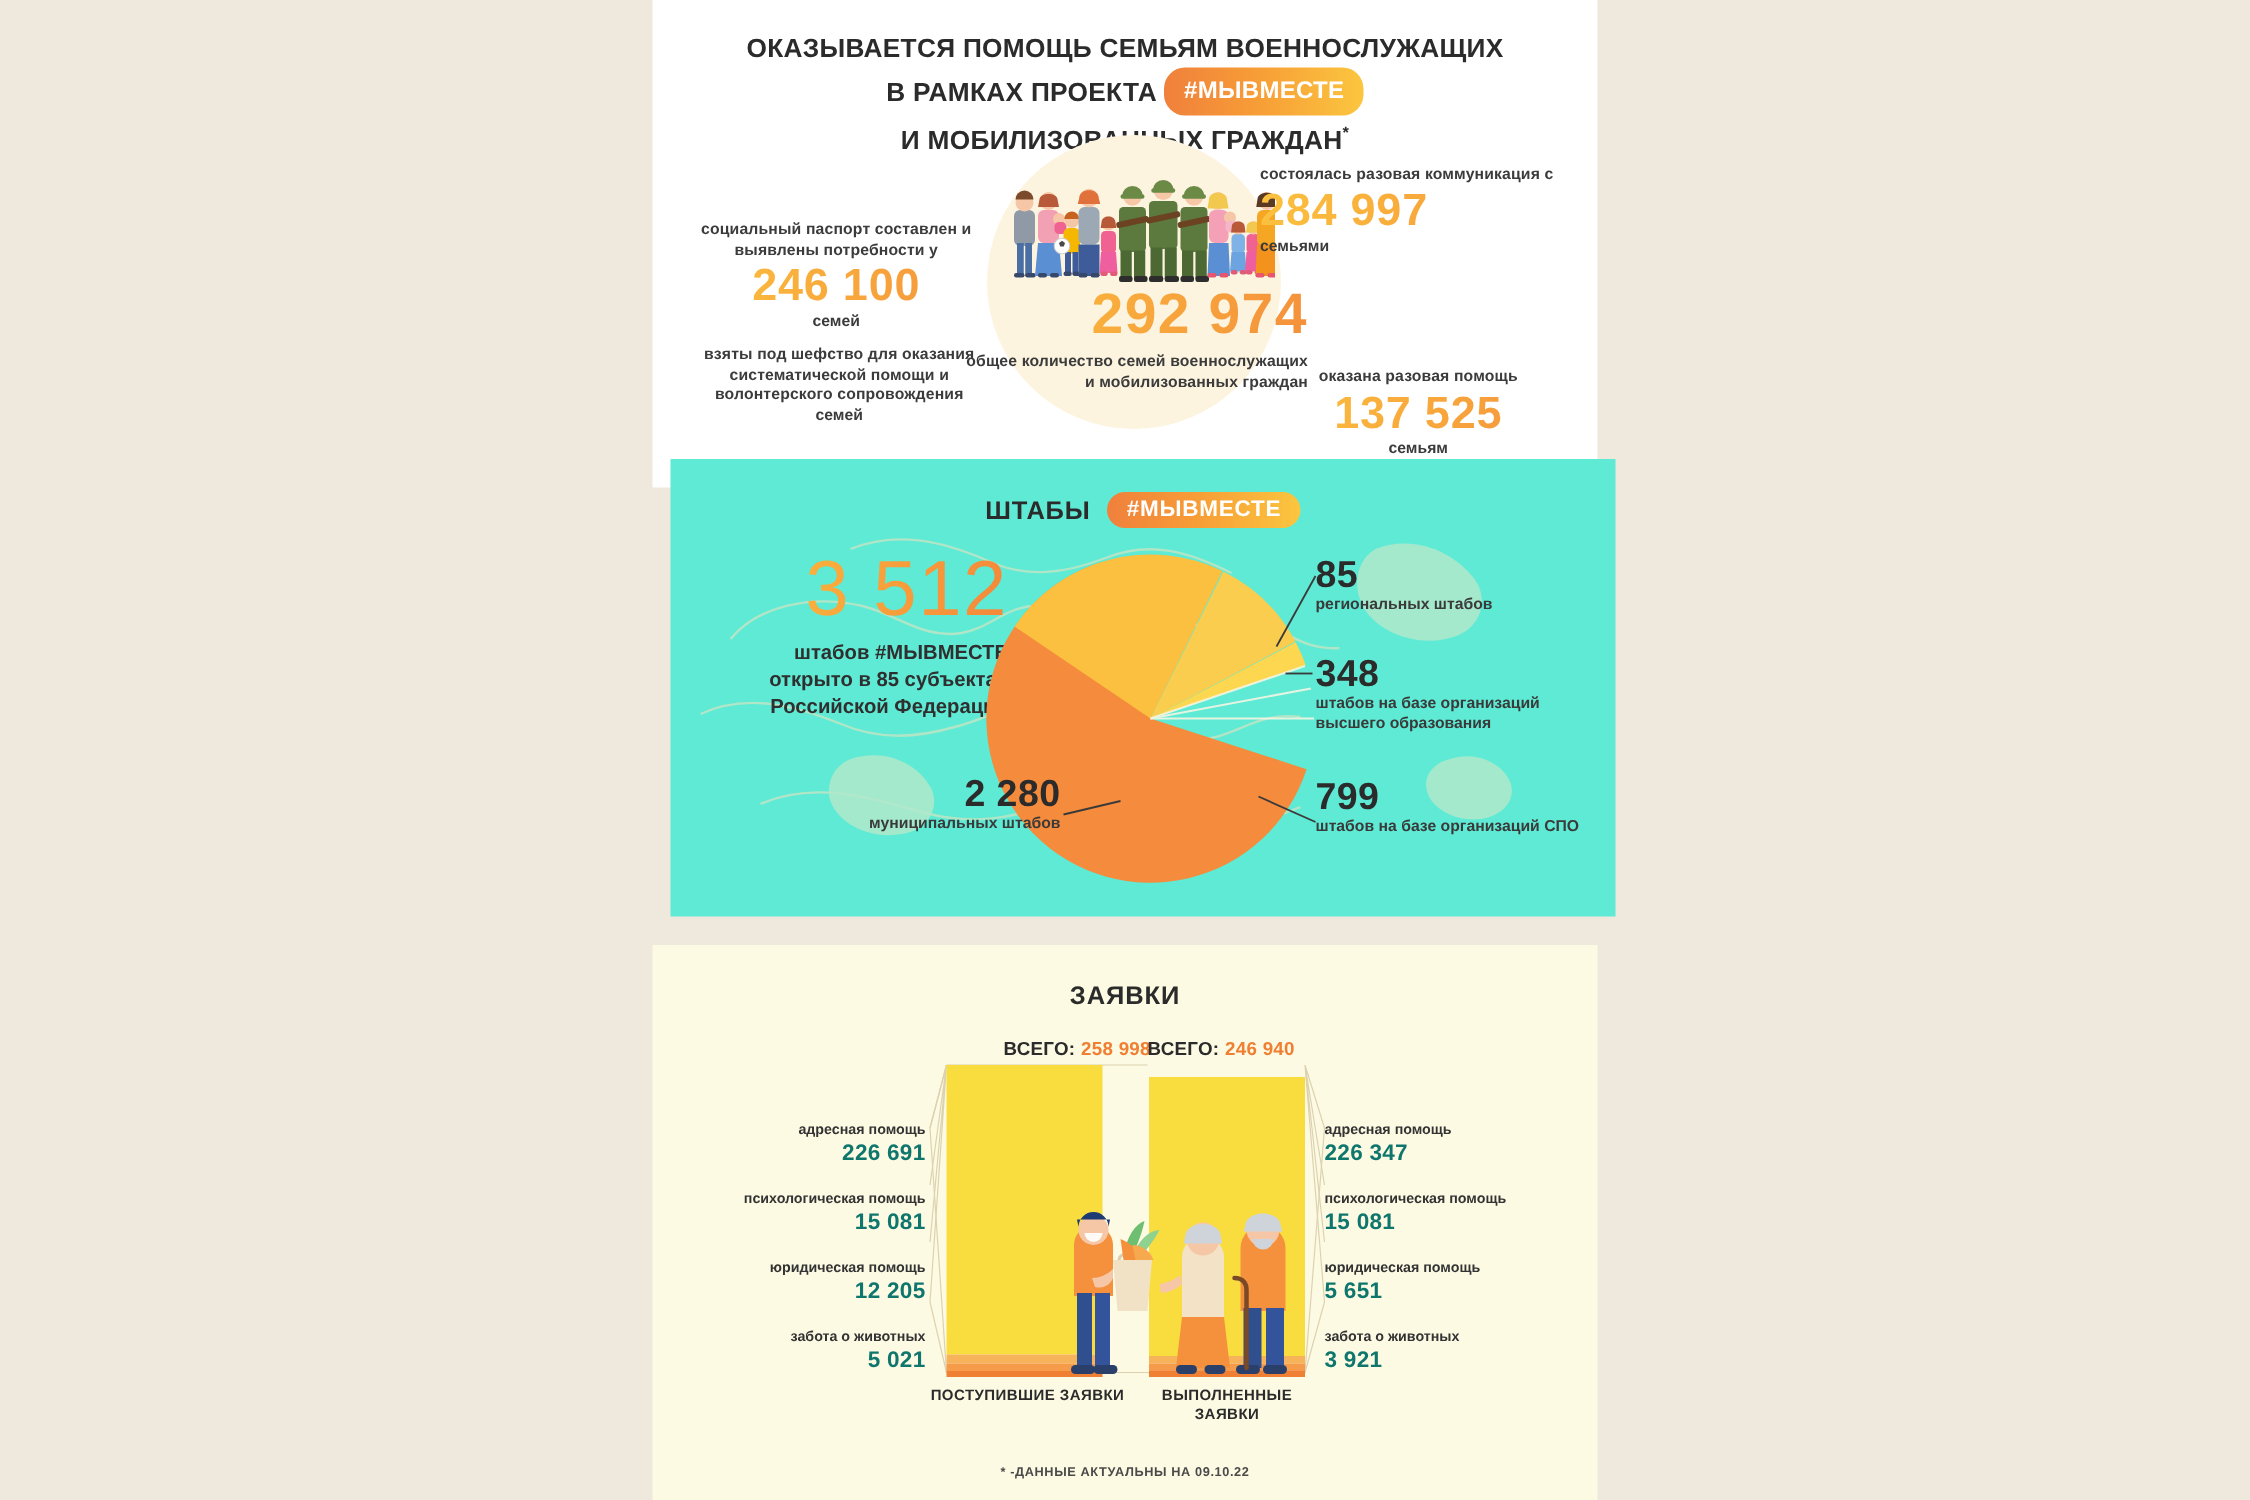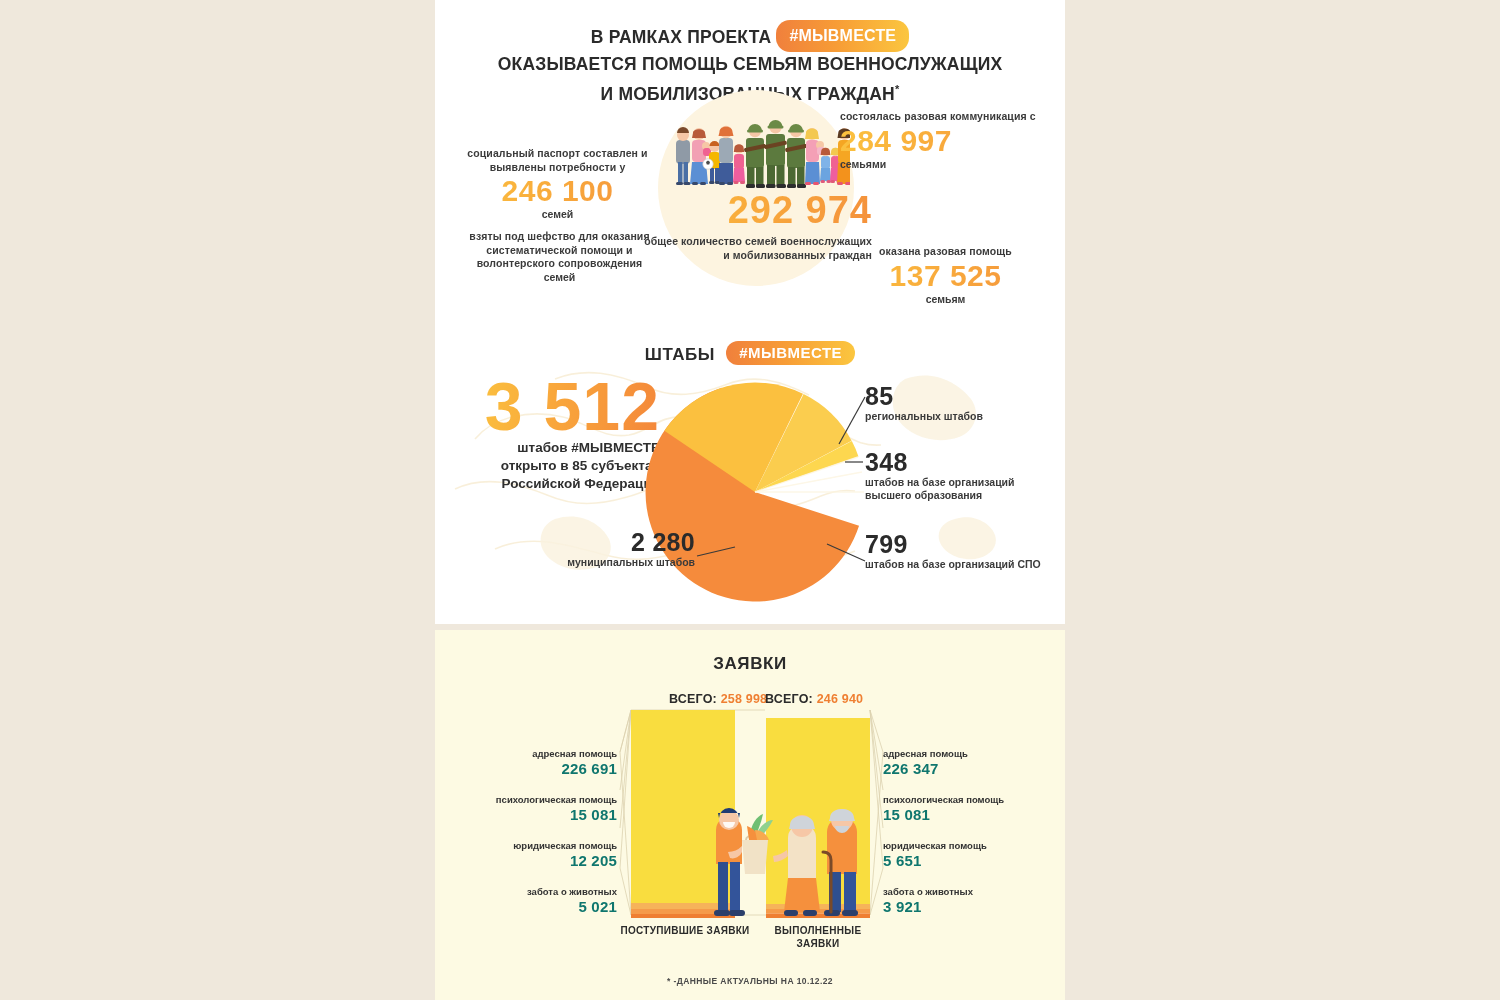--- a/index.html
+++ b/index.html
@@ -71,37 +71,38 @@
     left: 205px; top: 188px; width: 232px; text-align: right;
   }
   #stat-center .big { font-size: 38px; line-height: 44px; letter-spacing: 1px; }
   #stat-center .cap { margin-top: 3px; line-height: 13.5px; }
 
   
   .people { position: absolute; left: 235px; top: 102px; width: 180px; height: 90px; }
 
   
   #panel-hq {
-    top: 319px; height: 305px;
-    background: #ffffff;
+    top: 306px; height: 305px;
+    background: #5eead4;
     overflow: hidden;
+    margin-left: 12px;
   }
   .map-bg { position:absolute; inset:0; opacity:.55; }
   .hq-title {
     position: relative;
     text-align: center; padding-top: 22px;
     font-size: 17px; font-weight: bold; color: #2b2b2b; letter-spacing: .5px;
   }
   .hq-title .pill { font-size: 15px; margin-left: 6px; }
 
   #hq-left {
     position: absolute; left: 25px; top: 60px; width: 200px; text-align: right;
   }
   #hq-left .big {
-    font-size: 68px; font-weight: bold; line-height: 54px; letter-spacing: 1px;
+    font-size: 52px; font-weight: normal; line-height: 54px; letter-spacing: 1px;
     background: linear-gradient(100deg, #fbc63f 0%, #f9a83c 45%, #f4873a 100%);
     -webkit-background-clip: text; background-clip: text; color: transparent;
   }
   #hq-left .cap { font-size: 13.5px; color: #2f2f2f; font-weight: 600; line-height: 18px; margin-top: 6px; }
 
   .pie-wrap { position: absolute; left: 205px; top: 58px; width: 230px; height: 230px; }
 
   .callout { position: absolute; }
   .callout .num { font-size: 25px; font-weight: bold; color: #2b2b2b; line-height: 27px; letter-spacing: .3px; }
   .callout .lbl { font-size: 10.5px; color: #3a3a3a; font-weight: 600; line-height: 13px; }
@@ -153,25 +154,25 @@
   }
 </style>
 </head>
 <body>
 
 <div class="page">
 
   <section class="panel" id="panel-families">
 
     <div class="headline">
+      <span class="line">ОКАЗЫВАЕТСЯ ПОМОЩЬ СЕМЬЯМ ВОЕННОСЛУЖАЩИХ</span>
       <span class="line">
         <span>В РАМКАХ ПРОЕКТА</span>
         <span class="pill">#МЫВМЕСТЕ</span>
       </span>
-      <span class="line">ОКАЗЫВАЕТСЯ ПОМОЩЬ СЕМЬЯМ ВОЕННОСЛУЖАЩИХ</span>
       <span class="line">
         <span>И МОБИЛИЗОВАННЫХ ГРАЖДАН</span><span class="sup">*</span>
       </span>
     </div>
 
     <div class="circle-bg"></div>
 
     <svg class="people" viewBox="0 0 180 90">
 
       <g>
@@ -499,16 +500,16 @@
       </div>
       <div class="row">
         <div class="rl">забота о животных</div>
         <div class="rv">3 921</div>
       </div>
     </div>
 
     <div class="barcap" id="cap-incoming">ПОСТУПИВШИЕ ЗАЯВКИ</div>
     <div class="barcap" id="cap-done">ВЫПОЛНЕННЫЕ ЗАЯВКИ</div>
 
-    <div class="footnote">* -ДАННЫЕ АКТУАЛЬНЫ НА 10.12.22</div>
+    <div class="footnote">* -ДАННЫЕ АКТУАЛЬНЫ НА 09.10.22</div>
   </section>
 
 </div>
 
 </body></html>

